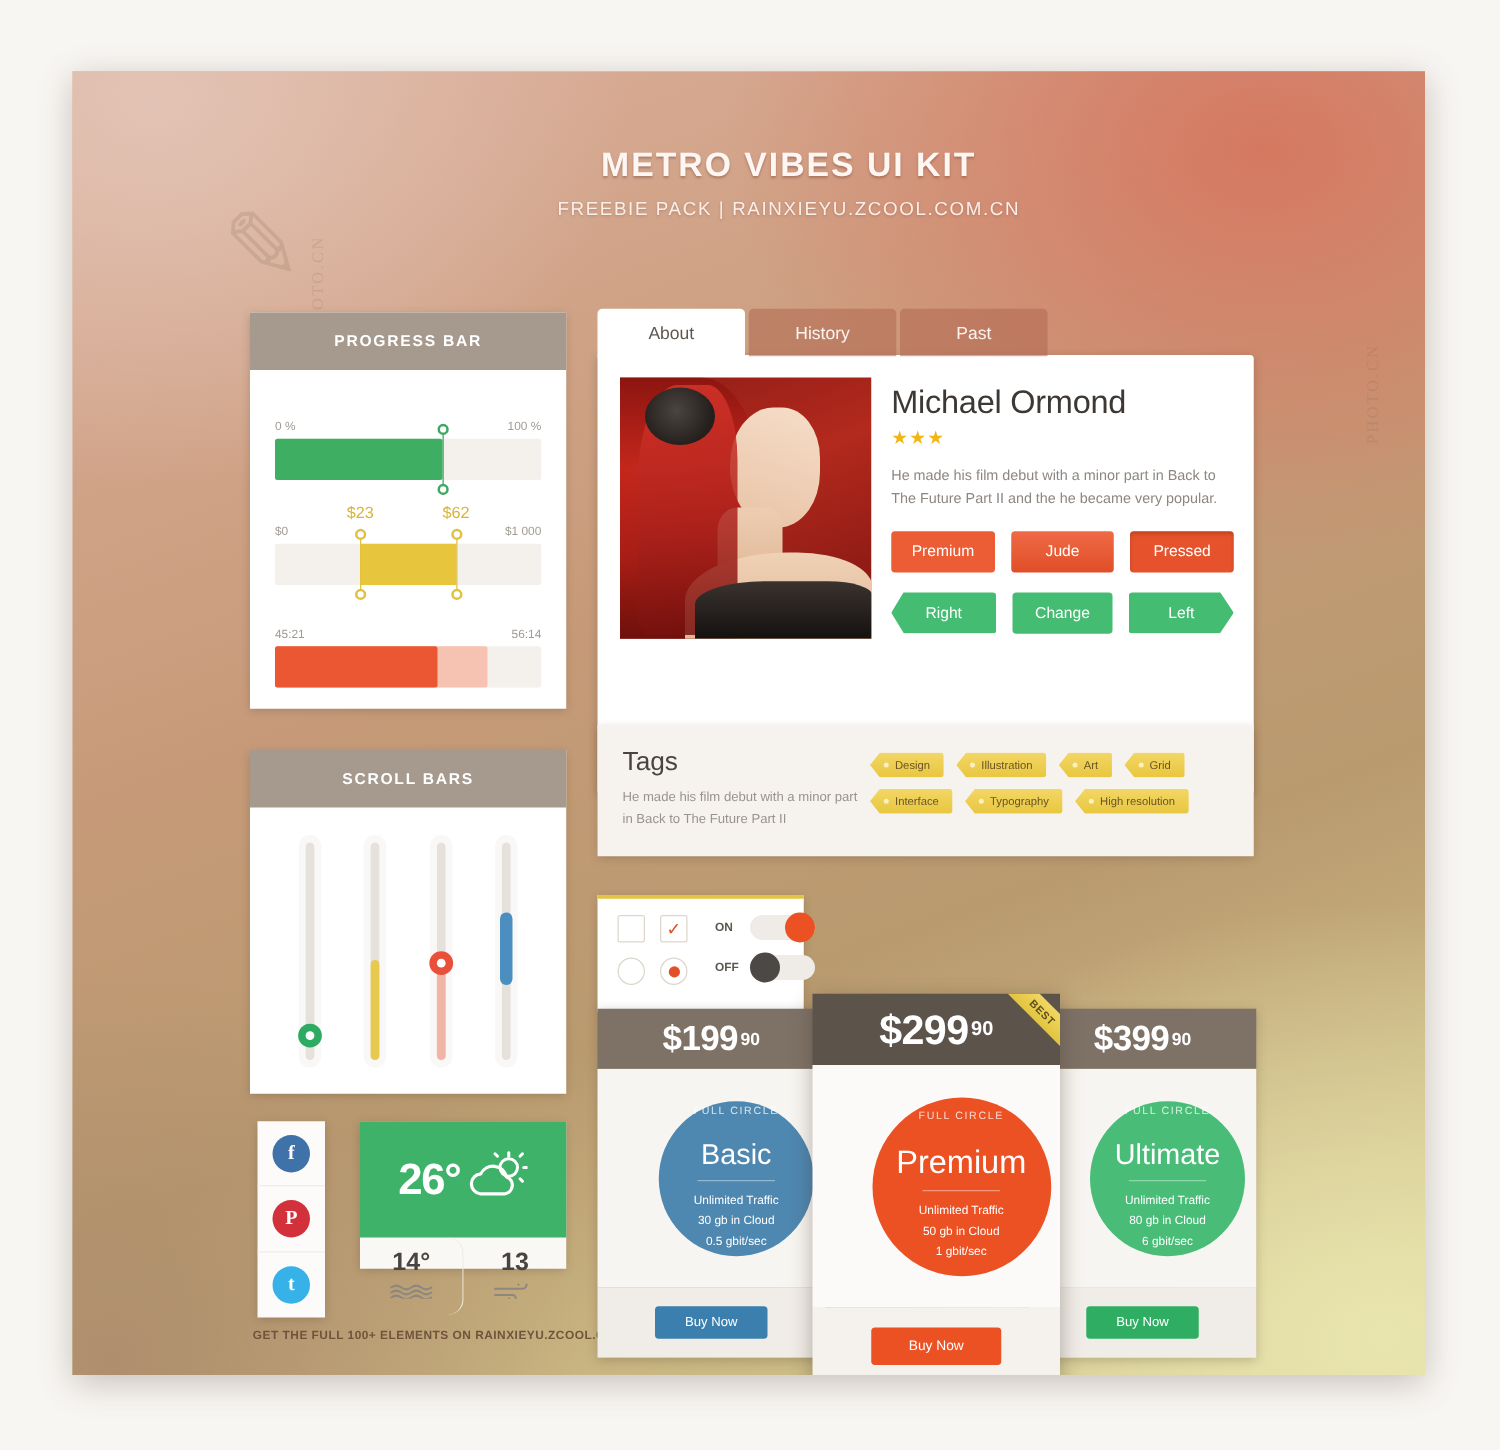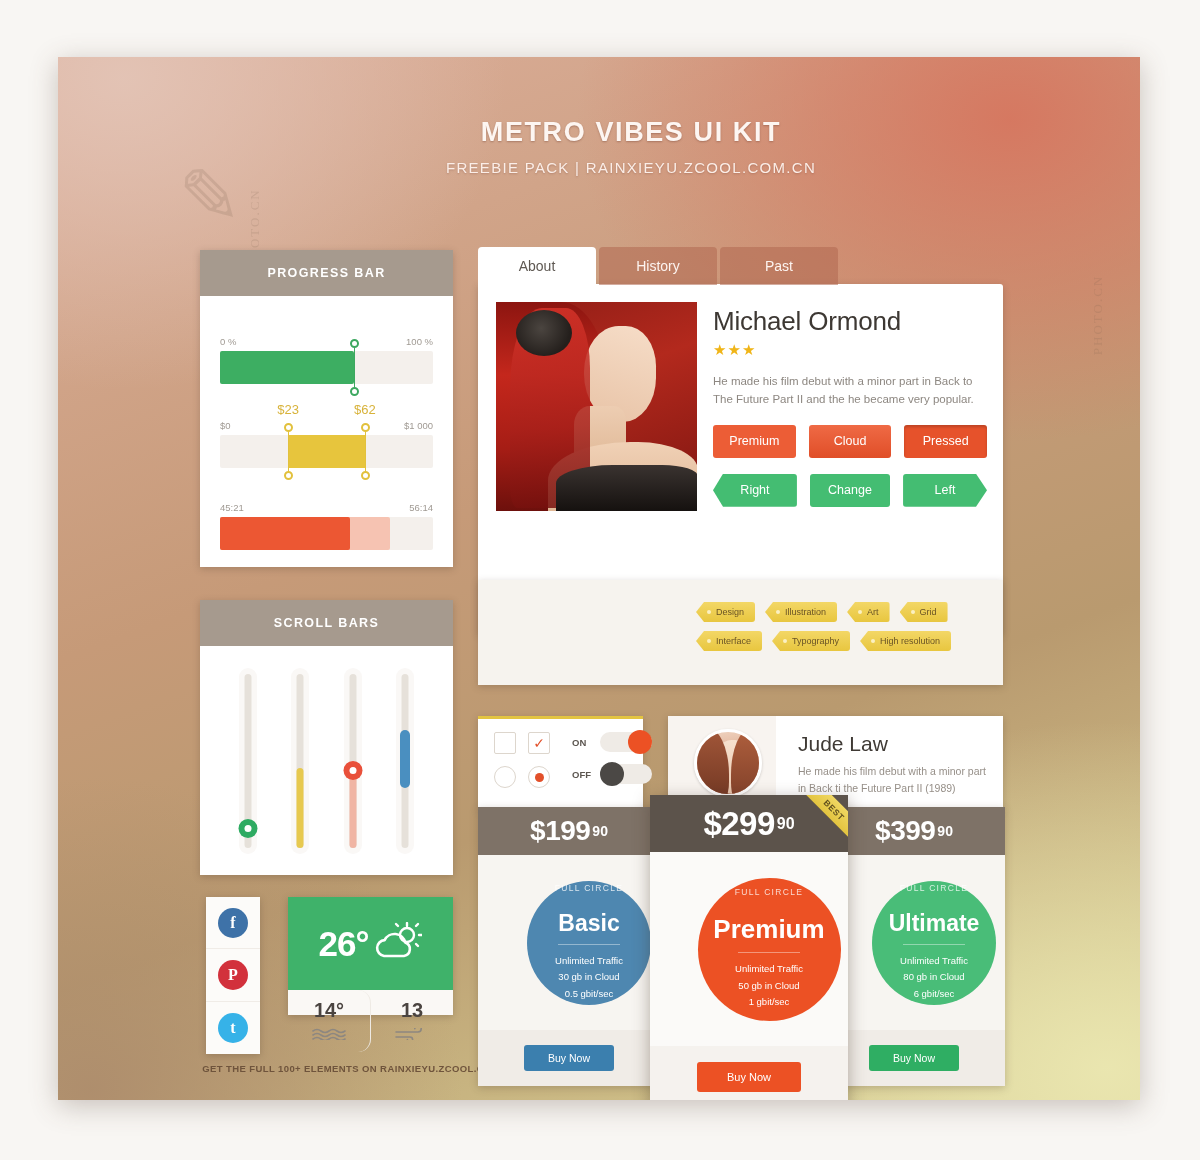--- a/index.html
+++ b/index.html
@@ -181,21 +181,21 @@
   
   .price { position: absolute; }
   .price .head { height: 48px; display: flex; align-items: center; justify-content: center;
                  color: #fff; position: relative; overflow: hidden; }
   .price .amt { font-size: 28px; font-weight: bold; letter-spacing: -.5px; }
   .price .cts { font-size: 14px; font-weight: bold; vertical-align: super; margin-left: 2px; }
   .price .body { background: #f7f5f1; display: flex; align-items: center; justify-content: center; padding-left: 40px; }
   .circ { border-radius: 50%; display: flex; flex-direction: column; align-items: center;
           justify-content: center; color: #fff; text-align: center; }
   .circ .kicker { font-size: 8.5px; letter-spacing: 1.3px; opacity: .78; }
-  .circ .nm { font-size: 23px; font-weight: bold; margin-top: 17px; }
+  .circ .nm { font-size: 23px; font-weight: normal; margin-top: 17px; }
   .circ .rule { width: 62px; height: 1px; background: rgba(255,255,255,.4); margin: 7px 0 8px; }
   .circ .li { font-size: 9.5px; line-height: 1.75; }
   .price .foot { background: #f0ece7; display: flex; align-items: center; justify-content: center; }
   .buy { width: 90px; height: 26px; border-radius: 3px; color: #fff; font-size: 10.5px;
          display: flex; align-items: center; justify-content: center; }
   #price-basic { left: 420px; top: 750px; width: 182px; box-shadow: 0 2px 8px rgba(80,60,45,.28); }
   #price-basic .head { background: #7e7267; }
   #price-basic .body { height: 175px; }
   #price-basic .foot { height: 56px; }
   #price-basic .circ { width: 124px; height: 124px; background: #4e87b0; }
@@ -388,32 +388,36 @@
       <div class="hair2"></div>
       <div class="rose"></div>
       <div class="dress"></div>
     </div>
     <div id="pinfo">
       <div id="pname">Michael Ormond</div>
       <div id="stars">★★★</div>
       <div id="pbio">He made his film debut with a minor part in Back to The Future Part II and the he became very popular.</div>
       <div class="btnrow">
         <div class="btn norm">Premium</div>
-        <div class="btn hov">Cloud</div>
+        <div class="btn hov">Jude</div>
         <div class="btn press">Pressed</div>
       </div>
       <div class="btnrow">
         <div class="btn gl">Right</div>
         <div class="btn g">Change</div>
         <div class="btn gr">Left</div>
       </div>
     </div>
   </div>
 
   <div id="tags-sec">
+    <div id="tags-left">
+      <h3>Tags</h3>
+      <p>He made his film debut with a minor part in Back to The Future Part II</p>
+    </div>
     <div id="tag-list">
       <span class="tag">Design</span>
       <span class="tag">Illustration</span>
       <span class="tag">Art</span>
       <span class="tag">Grid</span>
       <span class="tag">Interface</span>
       <span class="tag">Typography</span>
       <span class="tag">High resolution</span>
     </div>
   </div>
@@ -442,32 +446,20 @@
         <div class="swrow">
           <span class="swlbl">OFF</span>
           <div class="sw off">
                 <span class="kn"></span>
               </div>
         </div>
       </div>
     </div>
   </div>
 
-  <div class="card" id="jude-card">
-    <div id="jude-left"></div>
-    <div id="jude-av">
-      <div class="fc"></div>
-      <div class="hr"></div>
-      <div class="hr2"></div>
-    </div>
-    <div id="jude-txt">
-      <div id="jude-name">Jude Law</div>
-      <div id="jude-bio">He made his film debut with a minor part in Back ti the Future Part II (1989)</div>
-    </div>
-  </div>
 
   <div class="price" id="price-basic">
     <div class="head">
       <span class="amt">$199</span>
       <span class="cts">90</span>
     </div>
     <div class="body">
       <div class="circ">
         <div class="kicker">FULL CIRCLE</div>
         <div class="nm">Basic</div>

